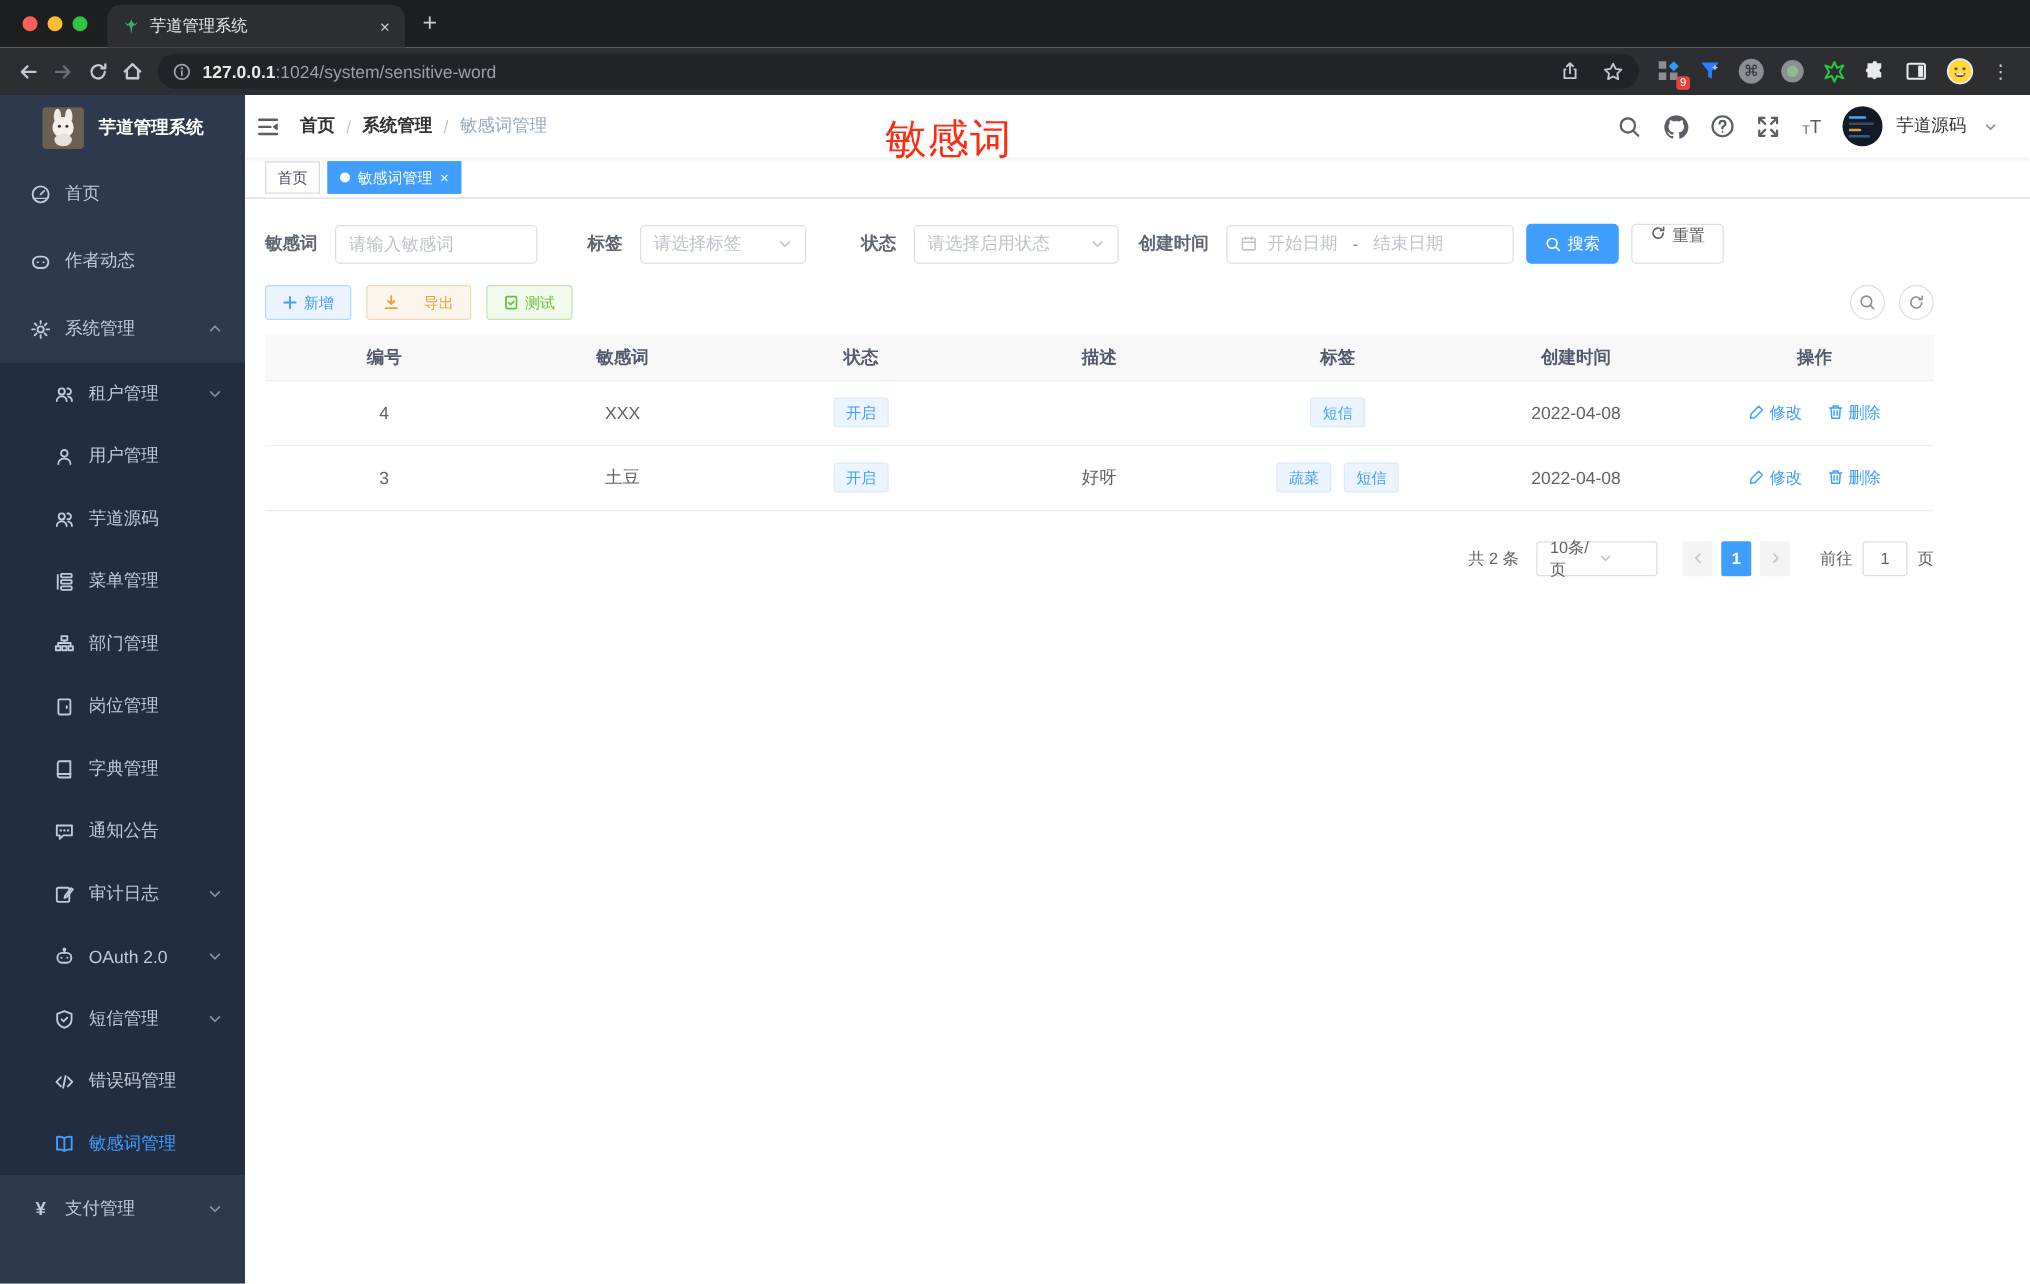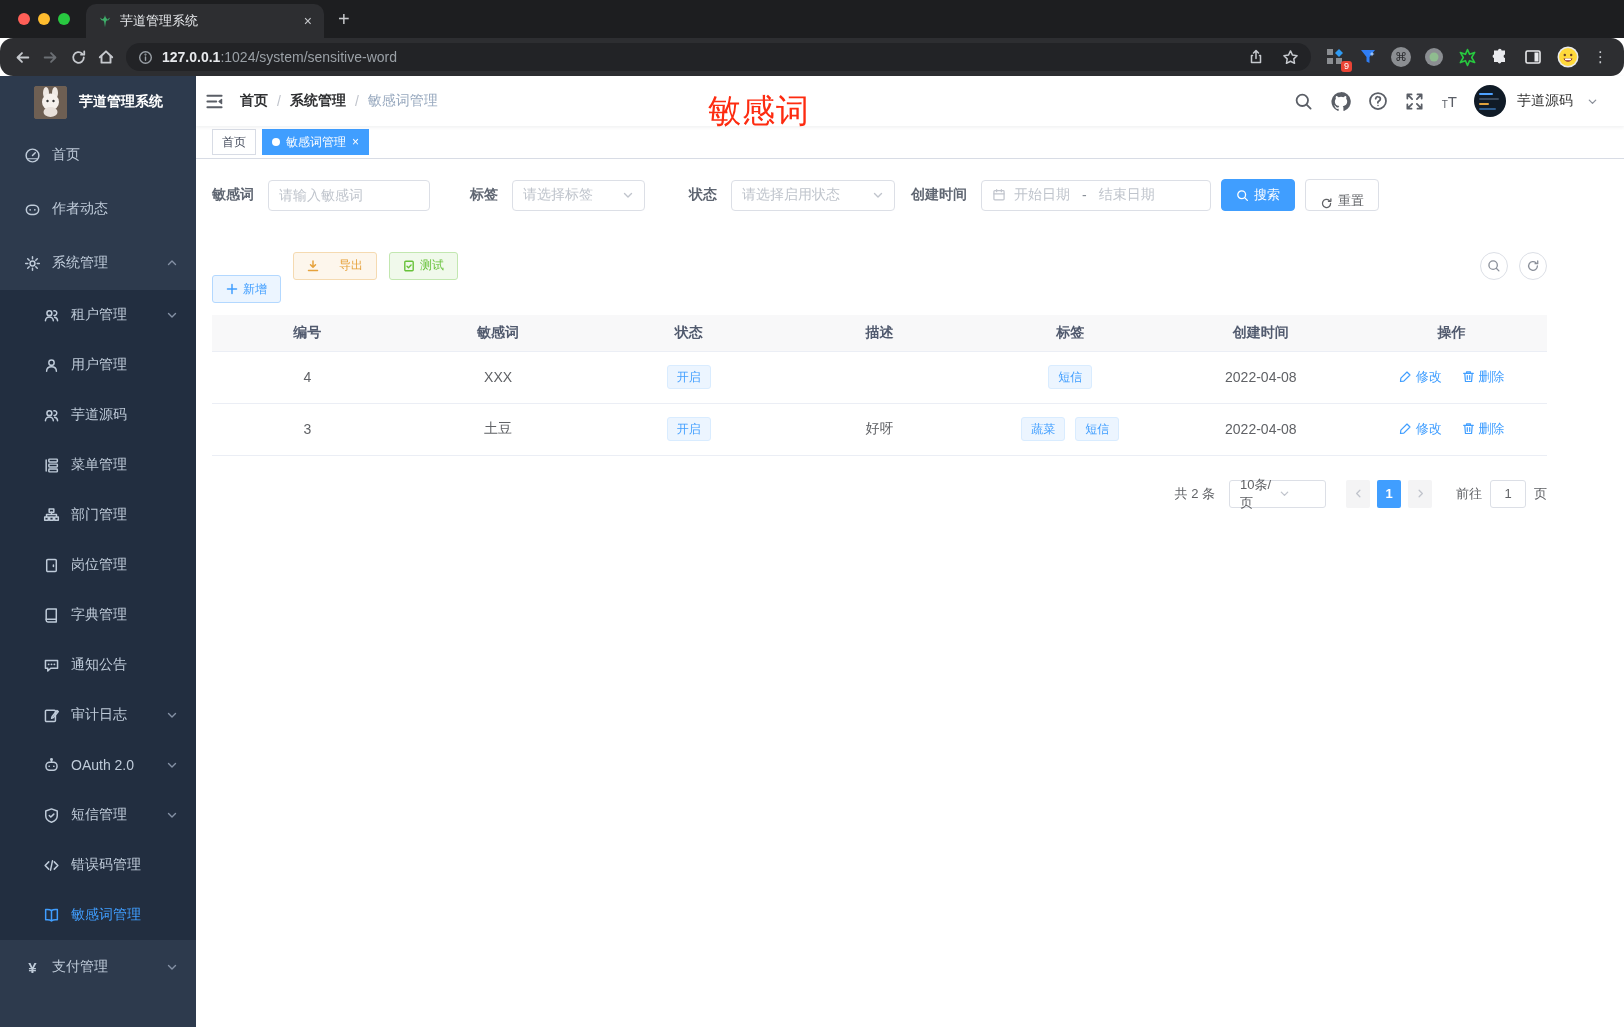--- a/index.html
+++ b/index.html
@@ -11,21 +11,21 @@
   
   .tabstrip { position:absolute; top:0; left:0; right:0; height:38px; background:#1d1e20; display:flex; align-items:flex-end; }
   .traffic { display:flex; gap:8px; align-items:center; height:38px; padding:0 16px 0 18px; }
   .tl { width:12px; height:12px; border-radius:50%; }
   .tl.red{background:#ff5f57}.tl.yel{background:#febc2e}.tl.grn{background:#28c840}
   .btab { height:34px; width:238px; background:#2d2e31; border-radius:10px 10px 0 0; display:flex; align-items:center; padding:0 12px; color:#e8eaed; font-size:13px; gap:8px; }
   .btab .title { flex:1; white-space:nowrap; overflow:hidden; }
   .btab .close { color:#c8cacd; font-size:14px; }
   .favicon { width:14px; height:14px; }
   .newtab { color:#c8cacd; font-size:20px; margin:0 0 4px 14px; line-height:30px; }
-  .toolbar { position:absolute; top:38px; left:0; right:0; height:38px; background:#2d2e31; display:flex; align-items:center; padding:12px 8px;border-radius:13px; }
+  .toolbar { position:absolute; top:38px; left:0; right:0; height:38px; background:#2d2e31; display:flex; align-items:center; padding:12px 8px; }
   .nav-ic { width:28px; height:28px; display:flex; align-items:center; justify-content:center; color:#c6c9ce; }
   .nav-ic.dim { color:#6b6f74; }
   .urlpill { height:28px; background:#222326; border-radius:14px; flex:1; margin:0 6px; display:flex; align-items:center; padding:0 12px; color:#9aa0a6; }
   .urlpill .host { color:#e8eaed; font-size:14px; font-weight:bold; }
   .urlpill .rest { color:#9aa0a6; font-size:14px; }
   .urlpill .spacer { flex:1; }
   .exts { display:flex; align-items:center; gap:13px; padding:0 8px; }
   .extic { position:relative; width:20px; height:20px; display:flex; align-items:center; justify-content:center; }
   .badge9 { position:absolute; right:-7px; bottom:-5px; background:#e94335; color:#fff; font-size:9px; border-radius:3px; padding:1px 3px; line-height:1; }
   .circ-ext { width:20px; height:20px; border-radius:50%; background:#8b8e92; display:flex; align-items:center; justify-content:center; color:#2d2e31; font-size:12px; }
@@ -74,26 +74,26 @@
   .f-label { font-weight:600; color:#5f6672; margin-right:14px; white-space:nowrap; }
   .f-input, .f-select { height:31px; border:1px solid #dcdfe6; border-radius:4px; background:#fff; display:flex; align-items:center; padding:0 10px; color:#606266; }
   input.raw { border:none; outline:none; width:100%; font-size:14px; font-family:inherit; color:#606266; background:transparent; }
   input.raw::placeholder { color:#bfc4cc; }
   .ph { color:#bfc4cc; font-size:14px; flex:1; white-space:nowrap; }
   .f-select .sel-caret { color:#c0c4cc; }
   .daterange { width:230px; gap:6px; }
   .daterange .dsep { color:#8a9099; padding:0 6px; }
   .cal-ic { color:#c0c4cc; margin-right:2px; }
   .btn-search { height:32px; padding:0 14px; background:#409eff; border:1px solid #409eff; border-radius:4px; color:#fff; font-size:13px; display:inline-flex; align-items:center; gap:5px; margin-left:10px; cursor:pointer; }
-  .btn-reset { height:32px; padding:0 14px; background:#fff; border:1px solid #dcdfe6; border-radius:4px; color:#606266; font-size:13px; display:inline-flex; align-items:flex-end; gap:5px; margin-left:10px; cursor:pointer; }
+  .btn-reset { height:32px; padding:0 14px; background:#fff; border:1px solid #dcdfe6; border-radius:4px; color:#606266; font-size:13px; display:inline-flex; align-items:flex-start; gap:5px; margin-left:10px; cursor:pointer; }
 
   .action-row { display:flex; align-items:center; margin-top:17px; }
   .btn { height:28px; padding:0 13px; border-radius:3px; font-size:12px; display:inline-flex; align-items:center; gap:5px; border:1px solid; cursor:pointer; background:#fff; }
   .btn + .btn { margin-left:12px; }
-  .btn.add { color:#409eff; background:#ecf5ff; border-color:#b3d8ff;margin-top:47px; }
+  .btn.add { color:#409eff; background:#ecf5ff; border-color:#b3d8ff; }
   .btn.exp { color:#e6a23c; background:#fdf6ec; border-color:#f5dab1;gap:20px; }
   .btn.test{ color:#67c23a; background:#f0f9eb; border-color:#c2e7b0; }
   .right-circles { margin-left:auto; display:flex; gap:11px; }
   .cbtn { width:28px; height:28px; border-radius:50%; border:1px solid #dcdfe6; background:#fff; color:#8a8f99; display:flex; align-items:center; justify-content:center; cursor:pointer; }
 
   table.grid { margin-top:12px; width:1335px; border-collapse:collapse; table-layout:fixed; }
   .grid th { height:36px; background:#f8f8f9; color:#515a6e; font-size:14px; font-weight:bold; text-align:center; border-bottom:1px solid #ebeef5; }
   .grid td { height:52px; text-align:center; font-size:14px; color:#606266; border-bottom:1px solid #ebeef5; }
   .etag { display:inline-block; height:24px; line-height:22px; padding:0 9px; font-size:12px; background:#ecf5ff; border:1px solid #d9ecff; color:#409eff; border-radius:3px; }
   .etag + .etag { margin-left:10px; }

